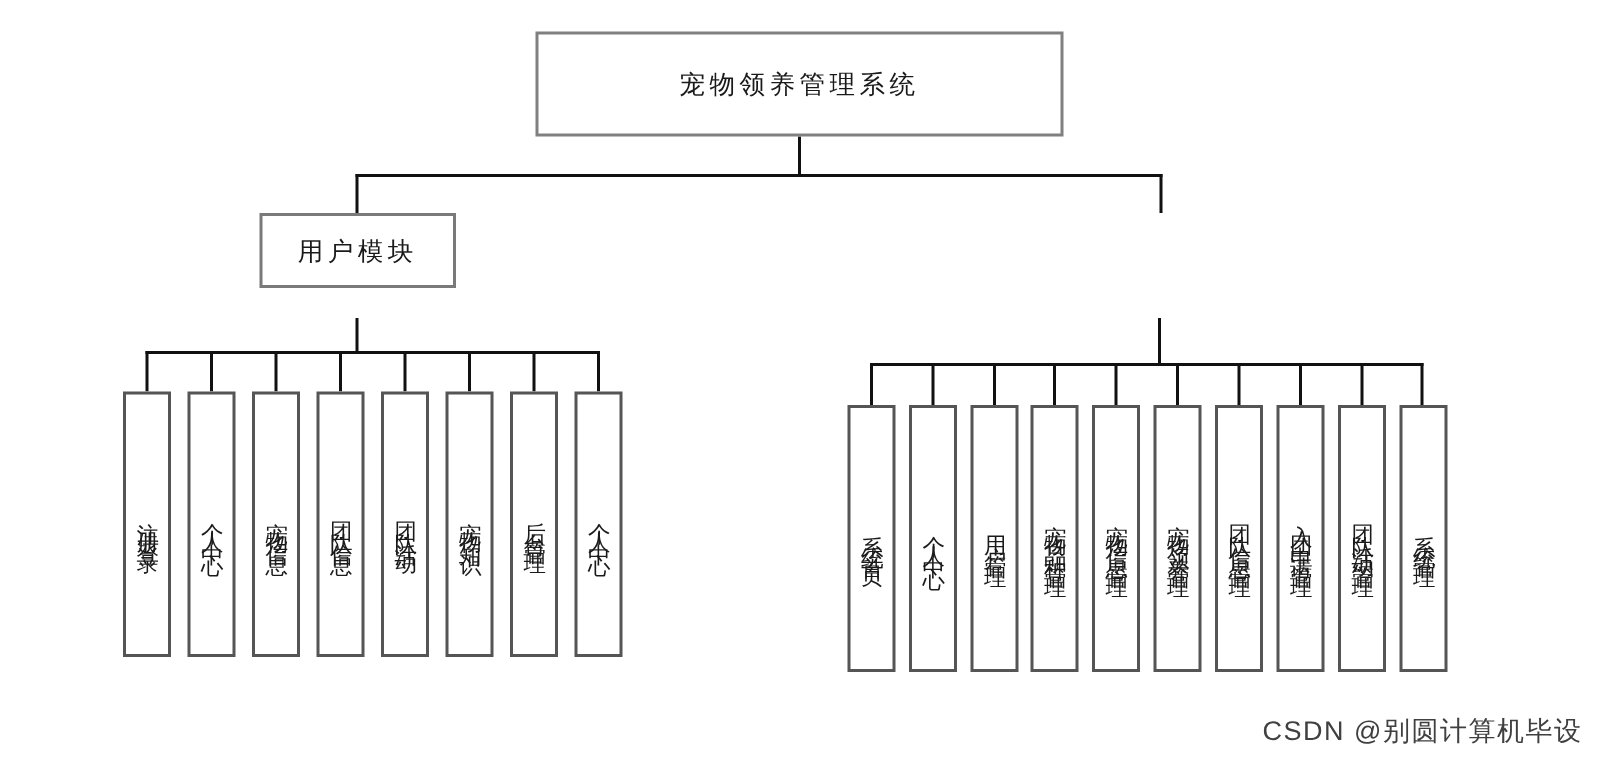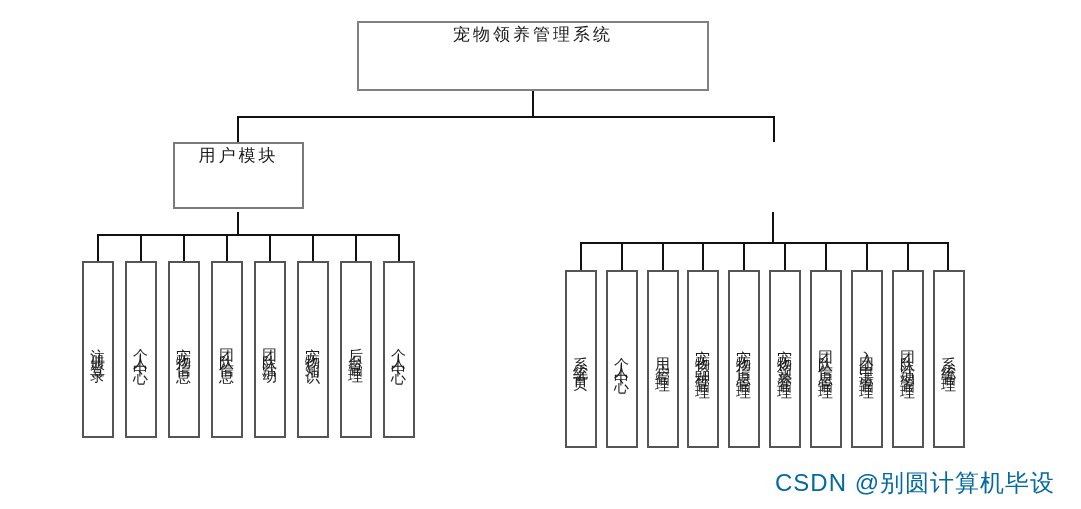--- a/index.html
+++ b/index.html
@@ -14,20 +14,21 @@
   
   .h { position: absolute; height: 2px; background: #111111; }
   .v { position: absolute; width: 2px;  background: #111111; }
   
   .box {
     position: absolute;
     box-sizing: border-box;
     background: #ffffff;
     border: 2px solid #7a7a7a;
     display: flex;
+    align-items: center;
     justify-content: center;
     color: #1a1a1a;
   }
   .big  { font-size: 17px; letter-spacing: 3px; }
   .root-box { border-color: #808080; }
   .leaf {
     position: absolute;
     box-sizing: border-box;
     width: 32px;
     background: #ffffff;
@@ -44,22 +45,22 @@
     letter-spacing: 7px;
     line-height: 1;
     white-space: nowrap;
   }
   .user-leaf  { top: 261px; height: 177px; }
   .admin-leaf { top: 270px; height: 178px; }
   .watermark {
     position: absolute;
     right: 26px;
     bottom: 10px;
-    font-size: 24px;
-    color: #0369a1;
+    font-size: 18px;
+    color: #404040;
     letter-spacing: 1px;
     text-shadow: 1px 1px 0 rgba(255,255,255,0.9);
   }
 </style>
 </head>
 <body>
 
 <div class="canvas">
 
   <div class="v" style="left:532px; top:90px;  height:28px;"></div>
@@ -88,21 +89,21 @@
   <div class="v" style="left:784px; top:242px; height:28px;"></div>
   <div class="v" style="left:825px; top:242px; height:28px;"></div>
   <div class="v" style="left:866px; top:242px; height:28px;"></div>
   <div class="v" style="left:907px; top:242px; height:28px;"></div>
   <div class="v" style="left:947px; top:242px; height:28px;"></div>
 
   <div class="box big root-box" style="left:357px; top:21px; width:352px; height:70px;">
     <span>宠物领养管理系统</span>
   </div>
 
-  <div class="box big" style="left:173px; top:142px; width:131px; height:67px;">
+  <div class="box big" style="left:173px; top:142px; width:131px; height:50px;">
     <span>用户模块</span>
   </div>
 
   <div class="leaf user-leaf" style="left:82px;">
       <span class="vtext">注册登录</span>
     </div>
   <div class="leaf user-leaf" style="left:125px;">
       <span class="vtext">个人中心</span>
     </div>
   <div class="leaf user-leaf" style="left:168px;">

